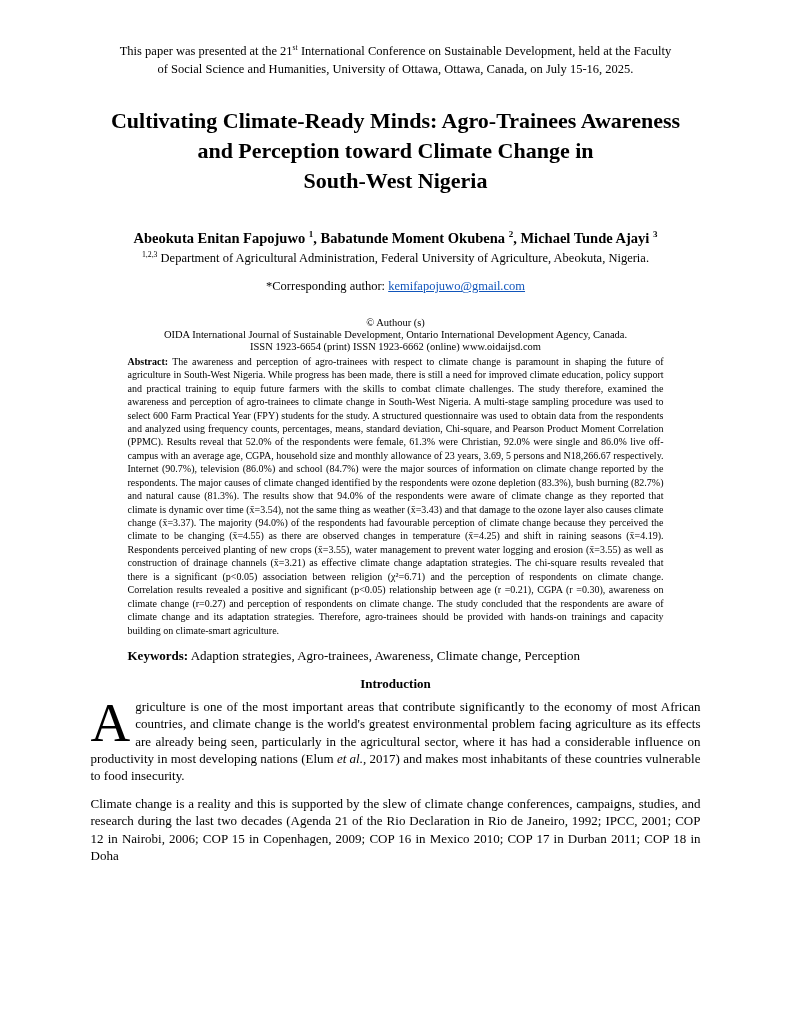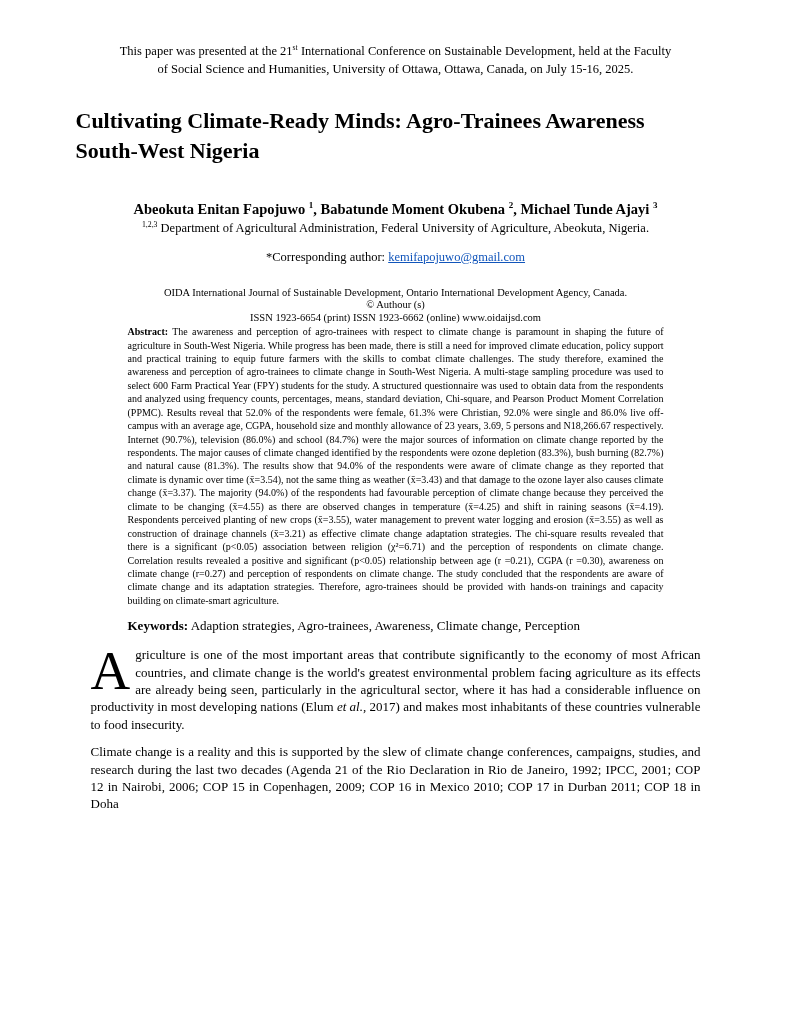--- a/index.html
+++ b/index.html
@@ -16,20 +16,21 @@
     width: 565px;
     text-align: center;
     font-size: 12.5px;
     line-height: 1.45;
   }
   sup { font-size: 0.62em; vertical-align: super; line-height: 0; }
 
   .title {
     margin: 28px auto 0 auto;
     width: 640px;
+    text-align: center;
     font-weight: bold;
     font-size: 22px;
     line-height: 1.35;
     font-family: Liberation Serif, serif;
   }
 
   .authors {
     margin: 34px auto 0 auto;
     text-align: center;
     font-weight: bold;
@@ -101,37 +102,39 @@
 </style>
 </head>
 <body>
 
 <div class="page">
 
   <div class="conf-note"><span>This paper was presented at the 21</span><sup>st</sup><span> International Conference on Sustainable Development, held at the Faculty of Social Science and Humanities, University of Ottawa, Ottawa, Canada, on July 15-16, 2025.</span></div>
 
   <div class="title">
     <div>Cultivating Climate-Ready Minds: Agro-Trainees Awareness</div>
+    <div>and Perception toward Climate Change in</div>
     <div>South-West Nigeria</div>
   </div>
 
   <div class="authors"><span>Abeokuta Enitan Fapojuwo </span><sup>1</sup><span>, </span><span>Babatunde Moment Okubena </span><sup>2</sup><span>, </span><span>Michael Tunde Ajayi </span><sup>3</sup></div>
 
   <div class="affiliation"><sup>1,2,3</sup><span> Department of Agricultural Administration, Federal University of Agriculture, Abeokuta, Nigeria.</span></div>
 
   <div class="corresponding"><span>*Corresponding author: </span><a class="link">kemifapojuwo@gmail.com</a></div>
 
   <div class="pub-block">
+    <div>© Authour (s)</div>
     <div>OIDA International Journal of Sustainable Development, Ontario International Development Agency, Canada.</div>
-    <div>© Authour (s)</div>
     <div>ISSN 1923-6654 (print) ISSN 1923-6662 (online) www.oidaijsd.com</div>
   </div>
 
   <div class="abstract"><b class="lbl">Abstract:</b><span> The awareness and perception of agro-trainees with respect to climate change is paramount in shaping the future of agriculture in South-West Nigeria. While progress has been made, there is still a need for improved climate education, policy support and practical training to equip future farmers with the skills to combat climate challenges. The study therefore, examined the awareness and perception of agro-trainees to climate change in South-West Nigeria. A multi-stage sampling procedure was used to select 600 Farm Practical Year (FPY) students for the study. A structured questionnaire was used to obtain data from the respondents and analyzed using frequency counts, percentages, means, standard deviation, Chi-square, and Pearson Product Moment Correlation (PPMC). Results reveal that 52.0% of the respondents were female, 61.3% were Christian, 92.0% were single and 86.0% live off-campus with an average age, CGPA, household size and monthly allowance of 23 years, 3.69, 5 persons and N18,266.67 respectively. Internet (90.7%), television (86.0%) and school (84.7%) were the major sources of information on climate change reported by the respondents. The major causes of climate changed identified by the respondents were ozone depletion (83.3%), bush burning (82.7%) and natural cause (81.3%). The results show that 94.0% of the respondents were aware of climate change as they reported that climate is dynamic over time (x̄=3.54), not the same thing as weather (x̄=3.43) and that damage to the ozone layer also causes climate change (x̄=3.37). The majority (94.0%) of the respondents had favourable perception of climate change because they perceived the climate to be changing (x̄=4.55) as there are observed changes in temperature (x̄=4.25) and shift in raining seasons (x̄=4.19). Respondents perceived planting of new crops (x̄=3.55), water management to prevent water logging and erosion (x̄=3.55) as well as construction of drainage channels (x̄=3.21) as effective climate change adaptation strategies. The chi-square results revealed that there is a significant (p&lt;0.05) association between religion (χ²=6.71) and the perception of respondents on climate change. Correlation results revealed a positive and significant (p&lt;0.05) relationship between age (r =0.21), CGPA (r =0.30), awareness on climate change (r=0.27) and perception of respondents on climate change. The study concluded that the respondents are aware of climate change and its adaptation strategies. Therefore, agro-trainees should be provided with hands-on trainings and capacity building on climate-smart agriculture.</span></div>
 
   <div class="keywords"><b>Keywords:</b><span> Adaption strategies, Agro-trainees, Awareness, Climate change, Perception</span></div>
 
+  <div class="section-heading">Introduction</div>
 
   <div class="body-text"><span class="dropcap">A</span><span>griculture is one of the most important areas that contribute significantly to the economy of most African countries, and climate change is the world's greatest environmental problem facing agriculture as its effects are already being seen, particularly in the agricultural sector, where it has had a considerable influence on productivity in most developing nations (Elum </span><span class="etal">et al.</span><span>, 2017) and makes most inhabitants of these countries vulnerable to food insecurity.</span></div>
 
   <div class="body-text">Climate change is a reality and this is supported by the slew of climate change conferences, campaigns, studies, and research during the last two decades (Agenda 21 of the Rio Declaration in Rio de Janeiro, 1992; IPCC, 2001; COP 12 in Nairobi, 2006; COP 15 in Copenhagen, 2009; COP 16 in Mexico 2010; COP 17 in Durban 2011; COP 18 in Doha</div>
 
 </div>
 
 </body></html>

